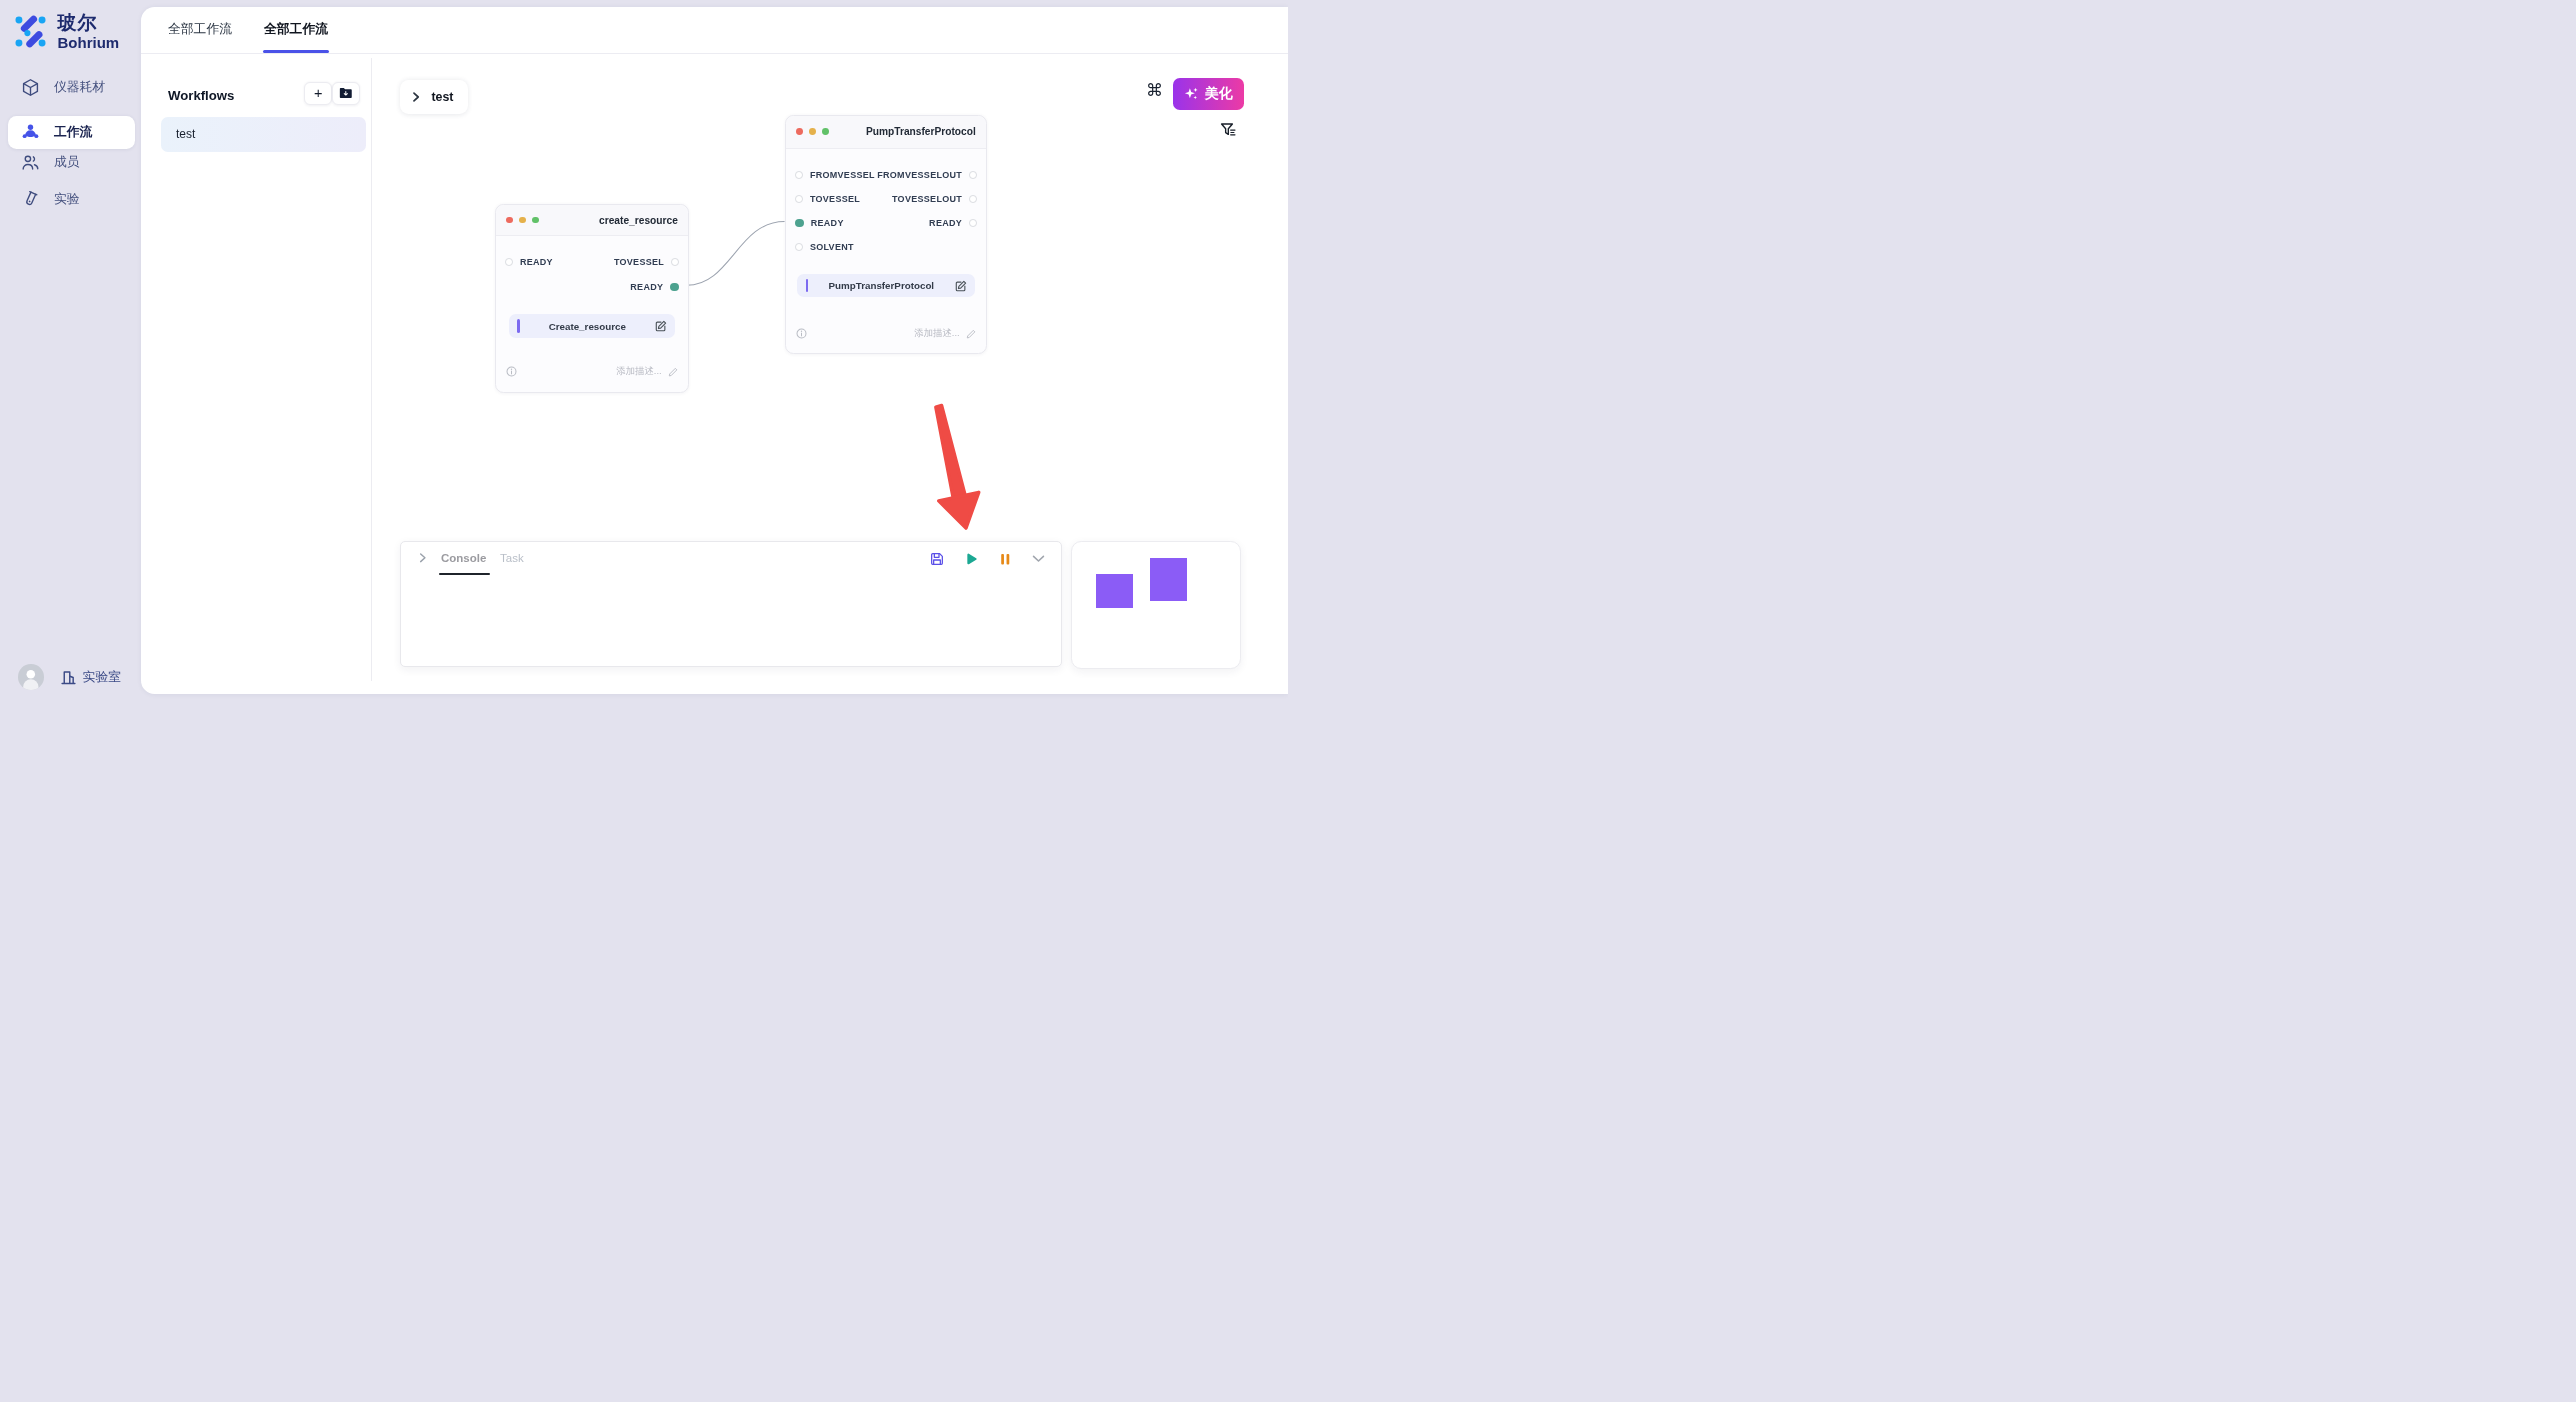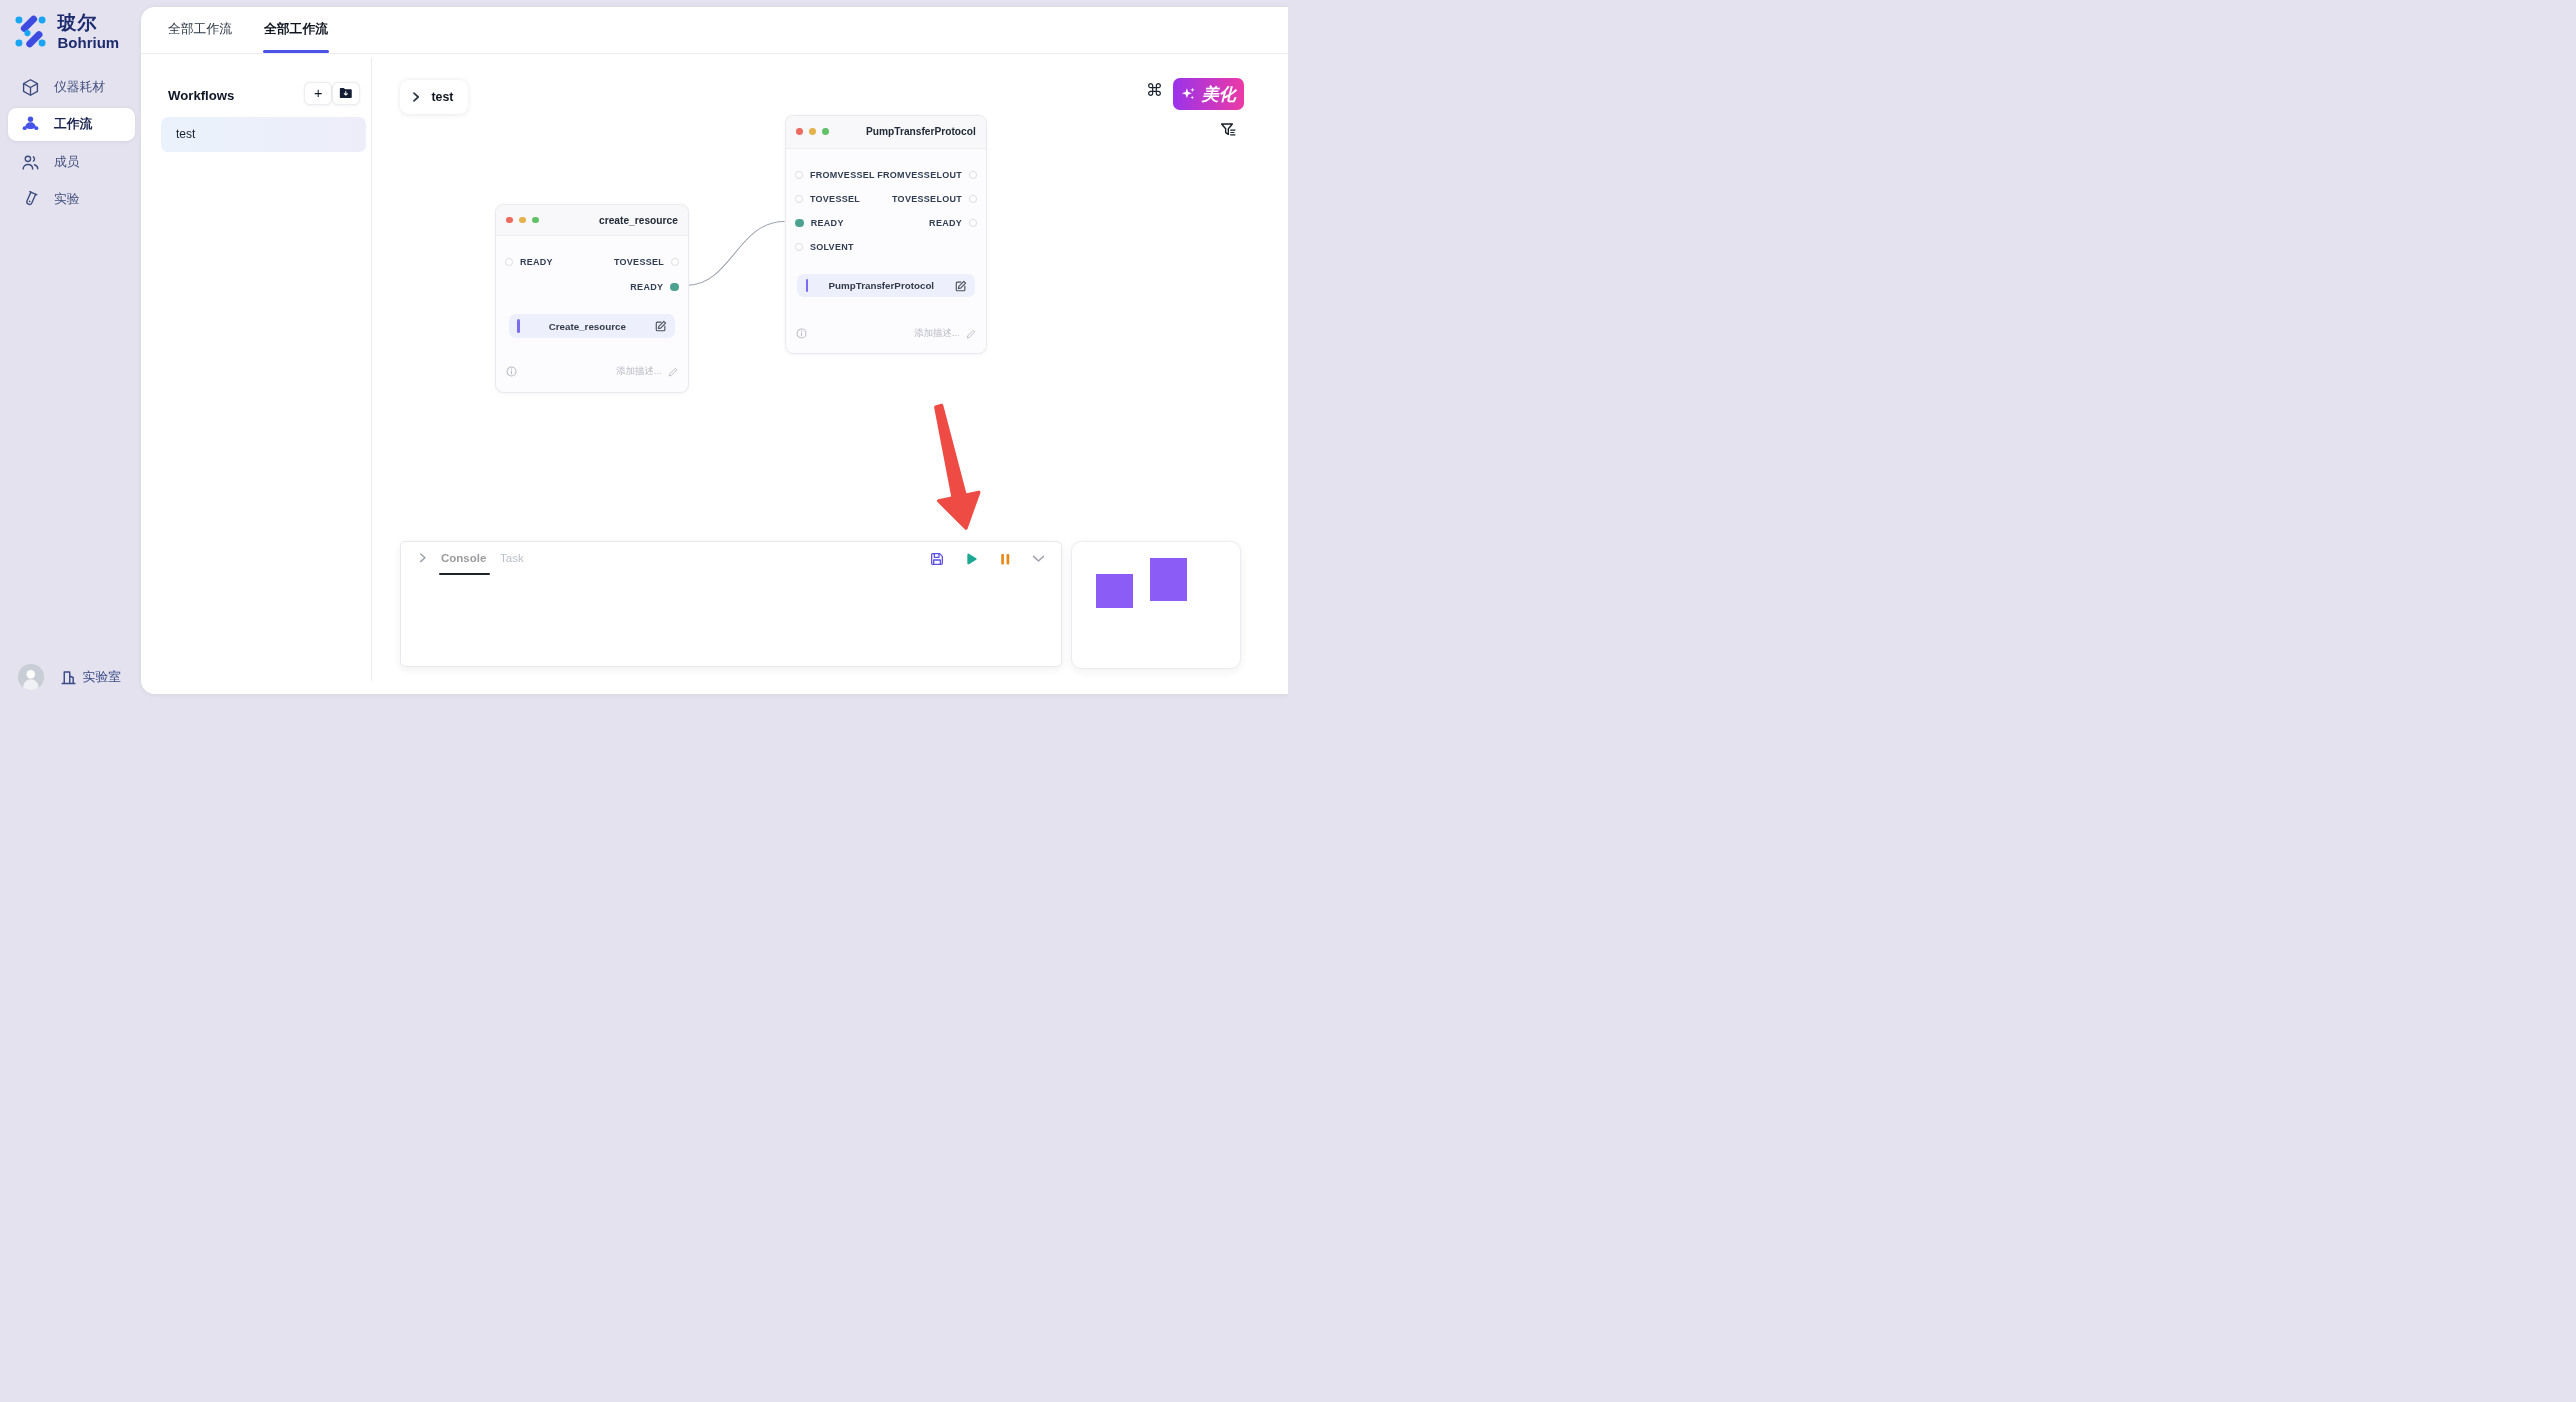--- a/index.html
+++ b/index.html
@@ -12,21 +12,21 @@
   
   .sidebar{position:absolute;left:0;top:0;width:141px;height:701px;background:#e3e2ee;}
   .logo{position:absolute;left:12px;top:12.8px;display:flex;align-items:flex-start;gap:8.5px;}
   .logo-text{display:flex;flex-direction:column;line-height:1;}
   .logo-title{font-size:19px;font-weight:700;color:#1e2b6e;letter-spacing:0.9px;}
   .logo-sub{font-size:15px;font-weight:700;color:#1e2b6e;margin-top:3.4px;}
   .nav{position:absolute;left:0;top:68px;width:141px;}
   .nav-item{position:absolute;left:7.7px;width:127px;height:33px;display:flex;align-items:center;gap:13.6px;
     padding-left:13.6px;box-sizing:border-box;border-radius:8.5px;cursor:pointer;}
   .nav-item .lbl{font-size:12.8px;color:#44507e;}
-  .nav-item--active{background:#ffffff;box-shadow:0 0.9px 3.4px rgba(40,46,90,.08);}
+  .nav-item--active{background:#ffffff;box-shadow:0 0.9px 3.4px rgba(40,46,90,.08);margin-top:8px;}
   .nav-item--active .lbl{color:#1b2450;font-weight:700;}
   .side-footer{position:absolute;left:0;bottom:9.4px;width:141px;height:29px;display:flex;align-items:center;}
   .avatar{width:25.6px;height:25.6px;border-radius:50%;background:#c9cdd5;margin-left:18px;position:relative;overflow:hidden;flex:none;}
   .lab{display:flex;align-items:center;gap:6px;margin-left:16px;}
   .lab .lbl{font-size:12.8px;color:#3b4a86;}
   
   .main{position:absolute;left:141px;top:6.8px;width:1147px;height:687px;background:#ffffff;
     border-radius:13.6px 0 0 13.6px;box-shadow:0 0.9px 5.1px rgba(40,46,90,.06);}
   .tabs{position:absolute;left:0;top:0;width:1147px;height:46px;border-bottom:0.9px solid #ececf2;}
   .tab{position:absolute;top:0;height:46px;display:flex;align-items:center;font-size:12.8px;color:#2a3442;cursor:pointer;}
@@ -46,21 +46,21 @@
   .wf-item .lbl{font-size:12px;color:#18202e;margin-left:14.5px;}
   
   .canvas{position:absolute;left:231px;top:47px;width:916px;height:640px;background:#fff;border-radius:0 0 0 0;}
   .crumb{position:absolute;left:400px;top:80px;width:68px;height:34px;background:#fff;border-radius:8.5px;
     box-shadow:0 0.9px 5.1px rgba(30,35,70,.10);display:flex;align-items:center;gap:10.2px;cursor:pointer;z-index:6;}
   .crumb .lbl{font-size:12.4px;font-weight:700;color:#10151f;}
   .crumb svg{margin-left:11px;}
   .cmd-icon{position:absolute;left:1146px;top:82px;font-size:17px;color:#1a2230;cursor:pointer;z-index:6;line-height:1;}
   .beautify{position:absolute;left:1173px;top:78px;width:71px;height:32px;border:none;border-radius:6.8px;cursor:pointer;
     background:linear-gradient(90deg,#9a33ea 0%,#ec3aa5 100%);display:flex;align-items:center;justify-content:center;gap:6px;z-index:6;}
-  .beautify .lbl{font-size:17px;font-weight:700;color:#fff;font-style:italic;}
+  .beautify .lbl{font-size:14px;font-weight:700;color:#fff;}
   .filter-icon{position:absolute;left:1219px;top:121px;width:19px;height:19px;cursor:pointer;z-index:6;}
   
   .node{position:absolute;background:#fcfcfe;border:0.9px solid #e9e9ef;border-radius:8.5px;z-index:5;
     box-shadow:0 0.9px 3.4px rgba(30,35,70,.05);}
   .node-header{position:absolute;left:0;top:0;right:0;background:#f8f8fb;border-bottom:0.9px solid #ededf2;
     border-radius:8.5px 8.5px 0 0;display:flex;align-items:center;}
   .traffic{display:flex;gap:6px;margin-left:10.2px;}
   .traffic i{width:6.8px;height:6.8px;border-radius:50%;}
   .t-red{background:#ed6a5e;} .t-yellow{background:#e5b14b;} .t-green{background:#61c168;}
   .node-title{position:absolute;right:10.2px;font-size:10.2px;font-weight:700;color:#222a36;}

